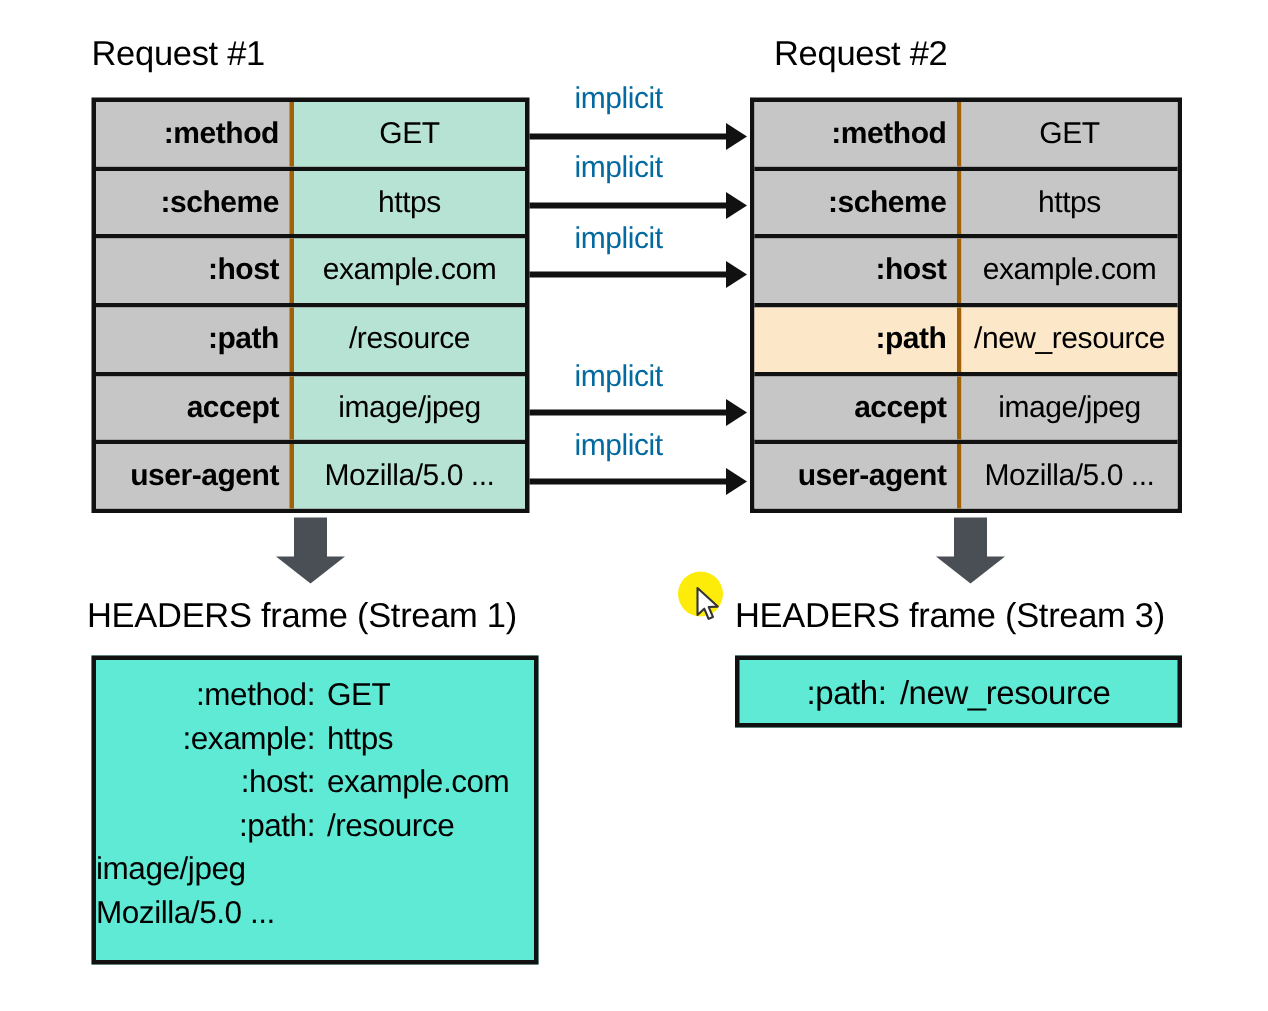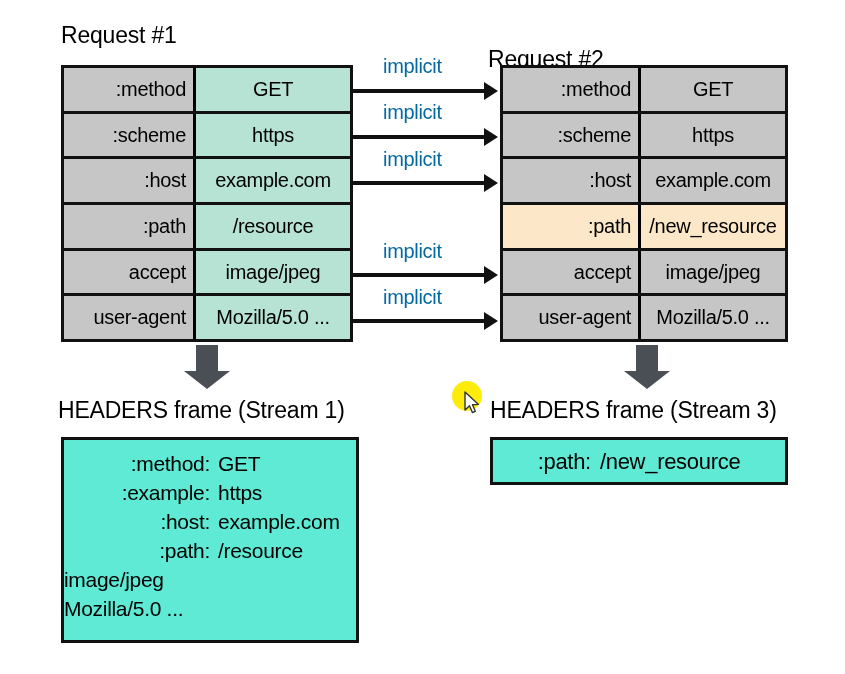--- a/index.html
+++ b/index.html
@@ -26,21 +26,21 @@
   
   .title {
     position: absolute;
     font-size: 23px;
     font-family: "Liberation Sans", sans-serif;
     color: #000;
     white-space: nowrap;
     letter-spacing: -0.2px;
   }
   #title-req1 { left: 61px;  top: 22px; }
-  #title-req2 { left: 488px; top: 22px; margin-top: 24px; }
+  #title-req2 { left: 516px; top: 22px; }
   #title-frame1 { left: 58px;  top: 397px; }
   #title-frame2 { left: 490px; top: 397px; }
 
   
   .req-table {
     position: absolute;
     border: 3px solid #111;
     box-sizing: border-box;
     display: flex;
     flex-direction: column;
@@ -61,21 +61,22 @@
     align-items: center;
     box-sizing: border-box;
     font-size: 20px;
     letter-spacing: -0.3px;
     white-space: nowrap;
     overflow: hidden;
   }
   .cell-name {
     justify-content: flex-end;
     padding-right: 7px;
-    border-right: 3px solid #000000;
+    border-right: 3px solid #a16207;
+    font-weight: bold;
   }
   .cell-value {
     justify-content: center;
     padding: 0 3px;
   }
 
   
   #req-table-1 .cell-name  { width: 132px; }
   #req-table-1 .cell-value { width: 154px; }
   

